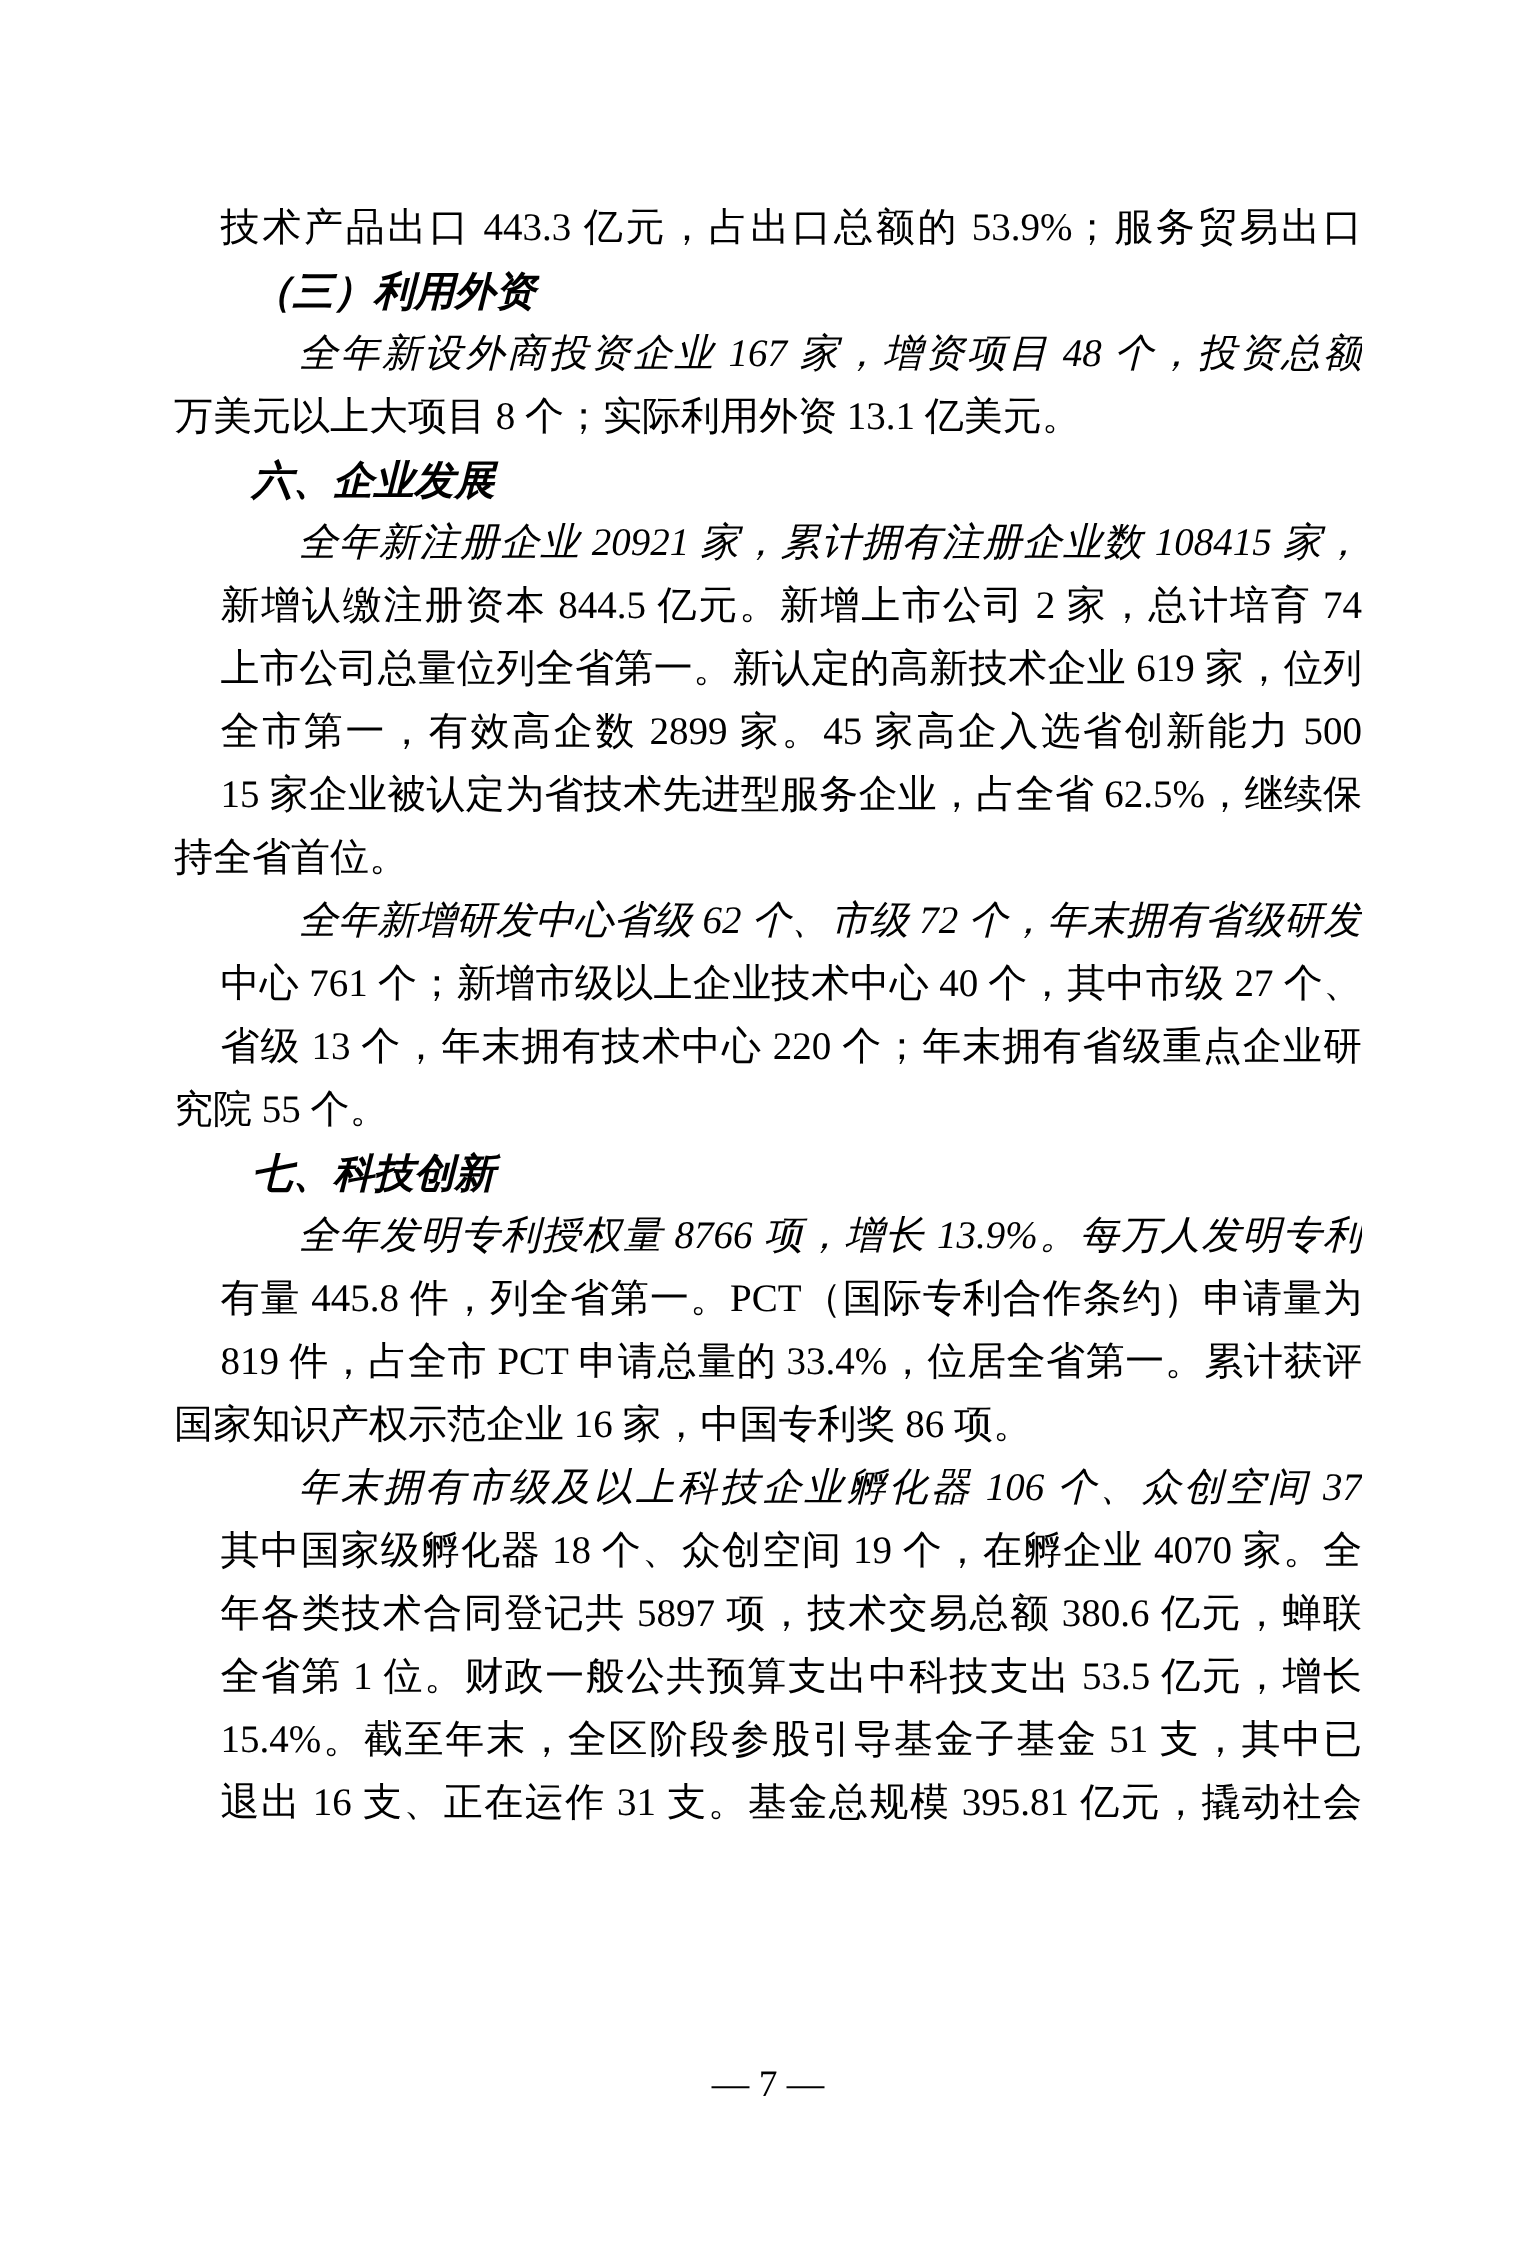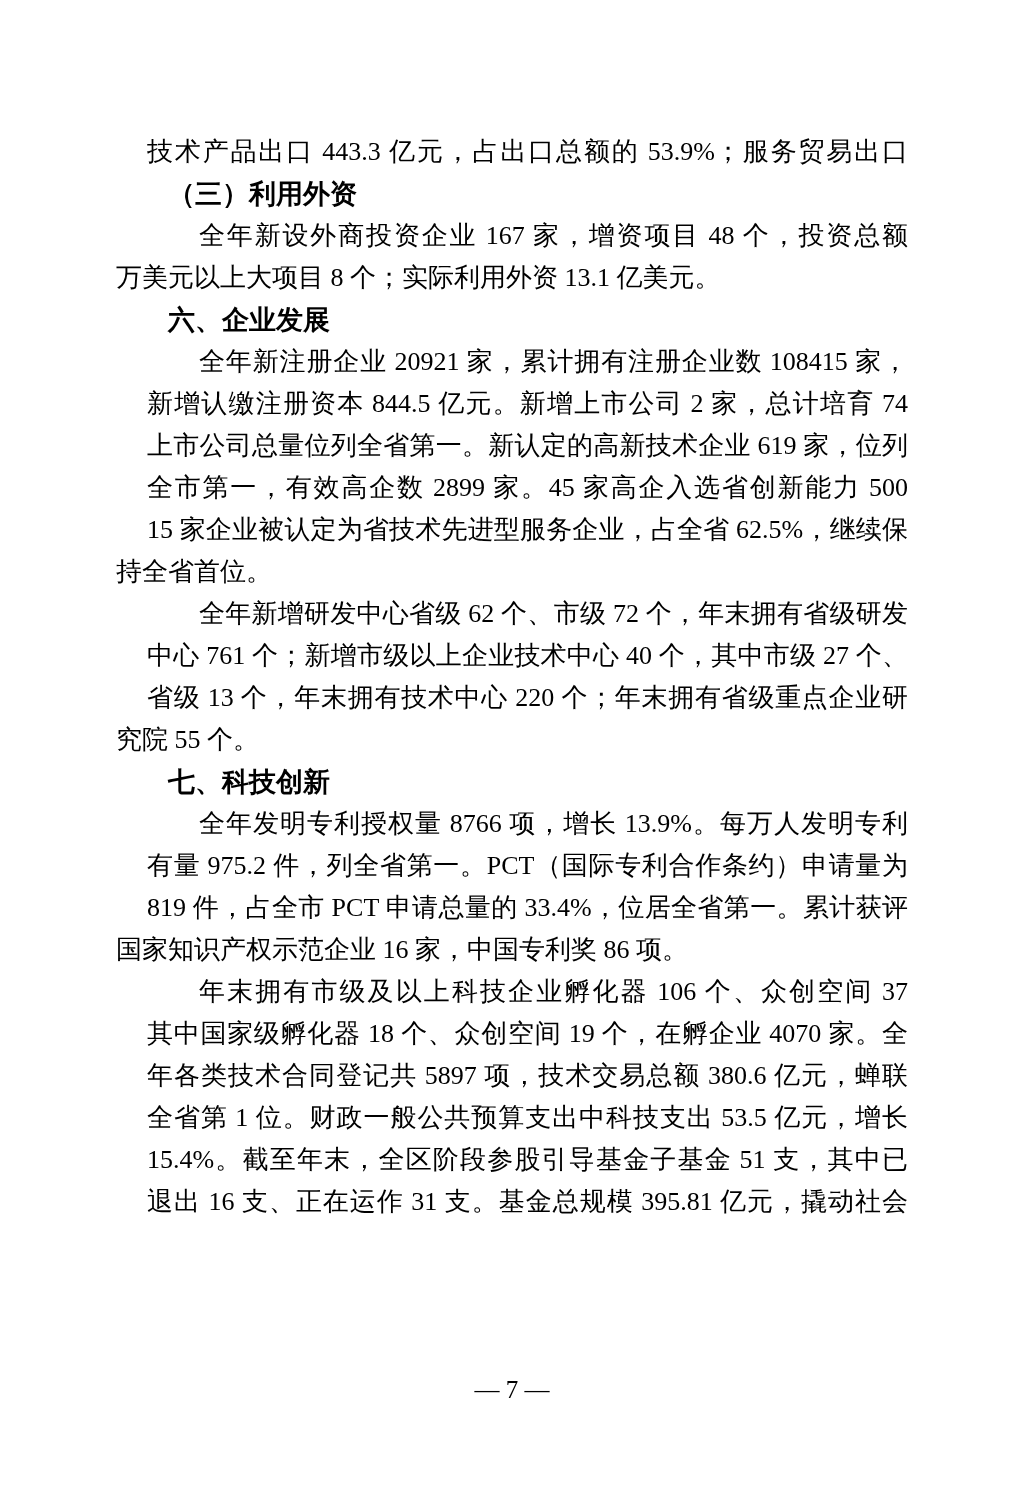--- a/index.html
+++ b/index.html
@@ -31,20 +31,21 @@
     text-align-last: left;
     white-space: normal;
   }
   .ln.j {
     text-align: justify;
     text-align-last: justify;
     margin-left: 31px;
   }
   .ln.ind {
     padding-left: 52px;
+    font-style: italic;
   }
   .ln.hd {
     font-family: "Liberation Sans", "DejaVu Sans", sans-serif;
     font-weight: bold;
     font-size: 27px;
     text-align: left;
     text-align-last: left;
   }
   .footer {
     position: absolute;
@@ -72,21 +73,21 @@
       <div class="ln j">上市公司总量位列全省第一。新认定的高新技术企业 619 家，位列</div>
       <div class="ln j">全市第一，有效高企数 2899 家。45 家高企入选省创新能力 500 强；</div>
       <div class="ln j">15 家企业被认定为省技术先进型服务企业，占全省 62.5%，继续保</div>
       <div class="ln">持全省首位。</div>
       <div class="ln j ind">全年新增研发中心省级 62 个、市级 72 个，年末拥有省级研发</div>
       <div class="ln j">中心 761 个；新增市级以上企业技术中心 40 个，其中市级 27 个、</div>
       <div class="ln j">省级 13 个，年末拥有技术中心 220 个；年末拥有省级重点企业研</div>
       <div class="ln">究院 55 个。</div>
       <div class="ln ind hd">七、科技创新</div>
       <div class="ln j ind">全年发明专利授权量 8766 项，增长 13.9%。每万人发明专利拥</div>
-      <div class="ln j">有量 975.2 件，列全省第一。PCT（国际专利合作条约）申请量为</div>
+      <div class="ln j">有量 445.8 件，列全省第一。PCT（国际专利合作条约）申请量为</div>
       <div class="ln j">819 件，占全市 PCT 申请总量的 33.4%，位居全省第一。累计获评</div>
       <div class="ln">国家知识产权示范企业 16 家，中国专利奖 86 项。</div>
       <div class="ln j ind">年末拥有市级及以上科技企业孵化器 106 个、众创空间 37 个，</div>
       <div class="ln j">其中国家级孵化器 18 个、众创空间 19 个，在孵企业 4070 家。全</div>
       <div class="ln j">年各类技术合同登记共 5897 项，技术交易总额 380.6 亿元，蝉联</div>
       <div class="ln j">全省第 1 位。财政一般公共预算支出中科技支出 53.5 亿元，增长</div>
       <div class="ln j">15.4%。截至年末，全区阶段参股引导基金子基金 51 支，其中已</div>
       <div class="ln j">退出 16 支、正在运作 31 支。基金总规模 395.81 亿元，撬动社会</div>
     </div>
   <div class="footer">

